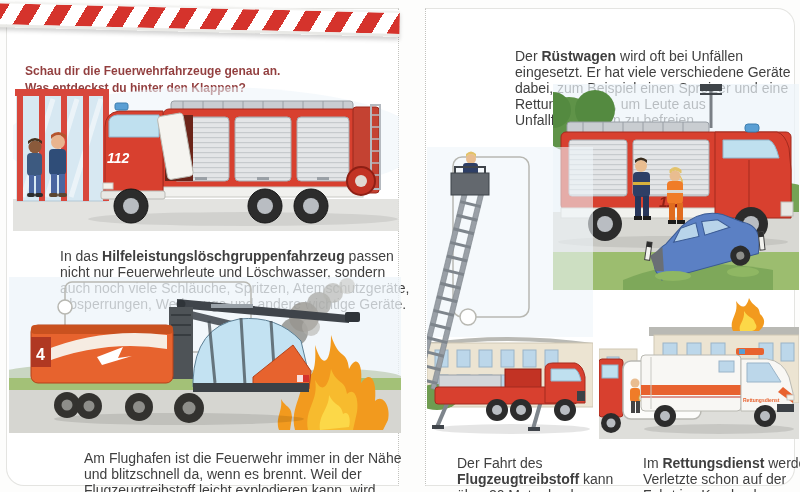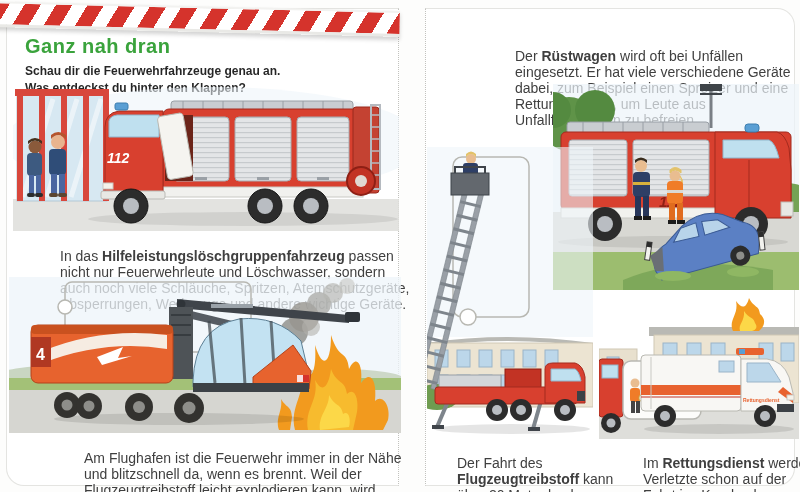--- a/index.html
+++ b/index.html
@@ -9,34 +9,33 @@
   .page-left{left:6px;width:393px;border-radius:18px 0 0 18px;border-right:1px dotted #c2c2be;}
   .page-right{left:425px;width:370px;border-radius:0 18px 18px 0;border-left:1px dotted #c2c2be;}
   .tape{position:absolute;left:-6px;top:1px;width:406px;height:21px;
         background:repeating-linear-gradient(120deg,#d5332c 0 14px,#ffffff 14px 27px);
         transform:rotate(1.4deg);transform-origin:left top;
         border-top:2px solid #f2f2f0;border-bottom:3px solid #e9e9e6;
         box-shadow:0 3px 4px rgba(0,0,0,.18);z-index:30;}
   .title{position:absolute;left:18px;top:26px;margin:0;font-size:20px;font-weight:700;
          letter-spacing:.5px;color:#3aa33c;}
   .intro{position:absolute;left:18px;top:54px;margin:0;font-size:12px;line-height:17px;
-         color:#000000;white-space:pre-line;font-weight:700;opacity:.85;}
+         color:#7f1d1d;white-space:pre-line;font-weight:700;opacity:.85;}
   .para{position:absolute;margin:17px;font-size:14px;line-height:16px;color:#3f3f3f;}
   .para b{font-weight:700;}
   .scene{position:absolute;}
   svg text{font-family:"Liberation Sans",sans-serif;}
 </style>
 </head>
 <body>
 
 <div class="spread">
 
   <div class="page page-left">
 
-    <h1 class="title">Ganz nah dran</h1>
     <p class="intro">Schau dir die Feuerwehrfahrzeuge genau an.
 Was entdeckst du hinter den Klappen?</p>
 
     <svg class="scene" style="left:6px;top:78px;" width="386" height="144" viewBox="0 0 386 144">
       <defs>
         <pattern id="slatsA" width="6" height="5" patternUnits="userSpaceOnUse">
           <rect width="6" height="5" fill="#e3e5e7"></rect>
             <rect y="0" width="6" height="1.2" fill="#c6cacd"></rect>
         </pattern>
       </defs>

